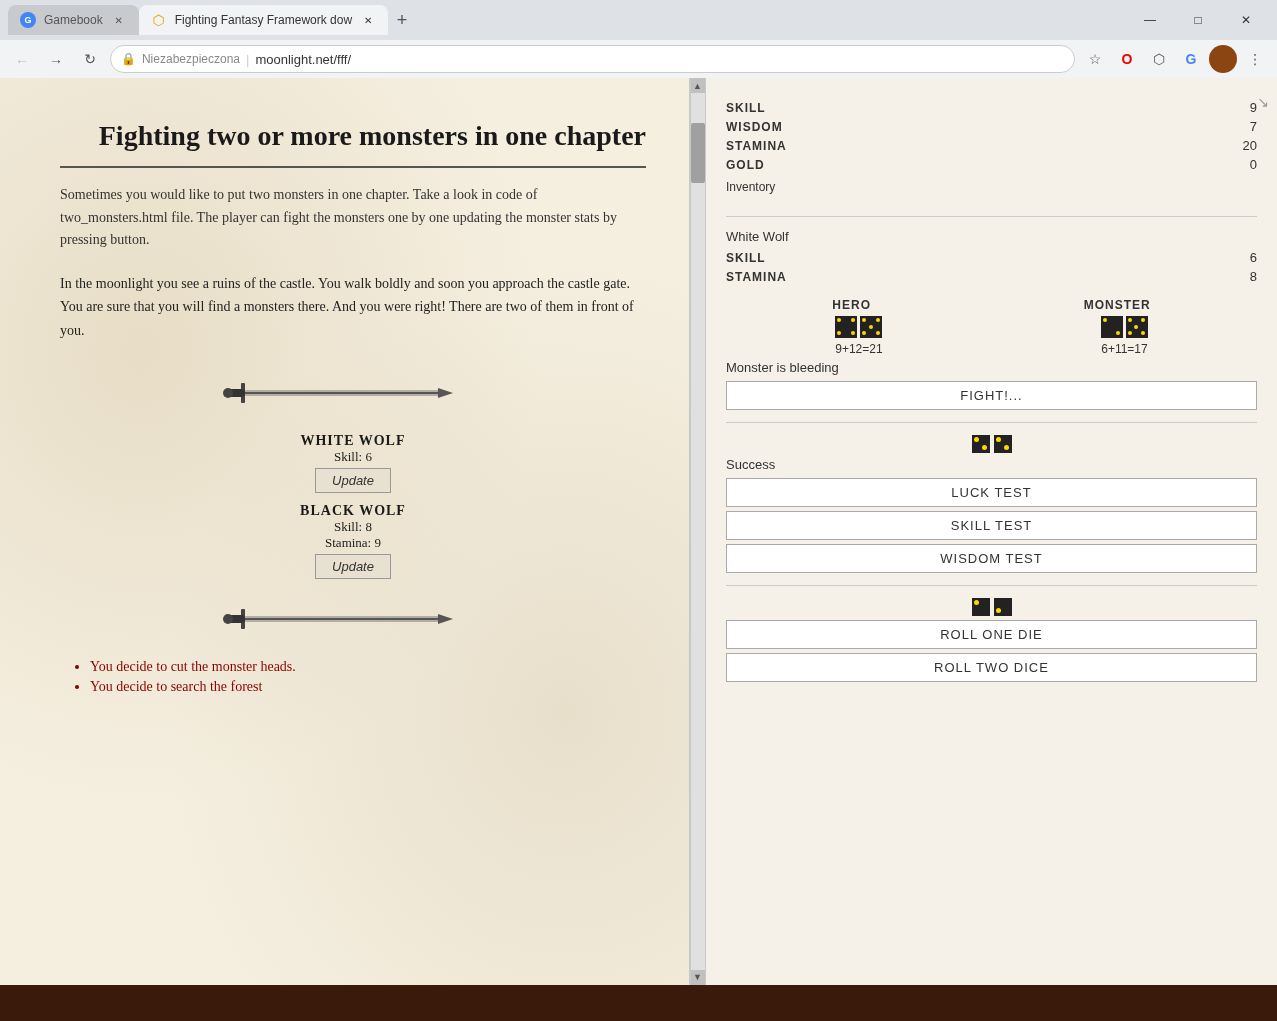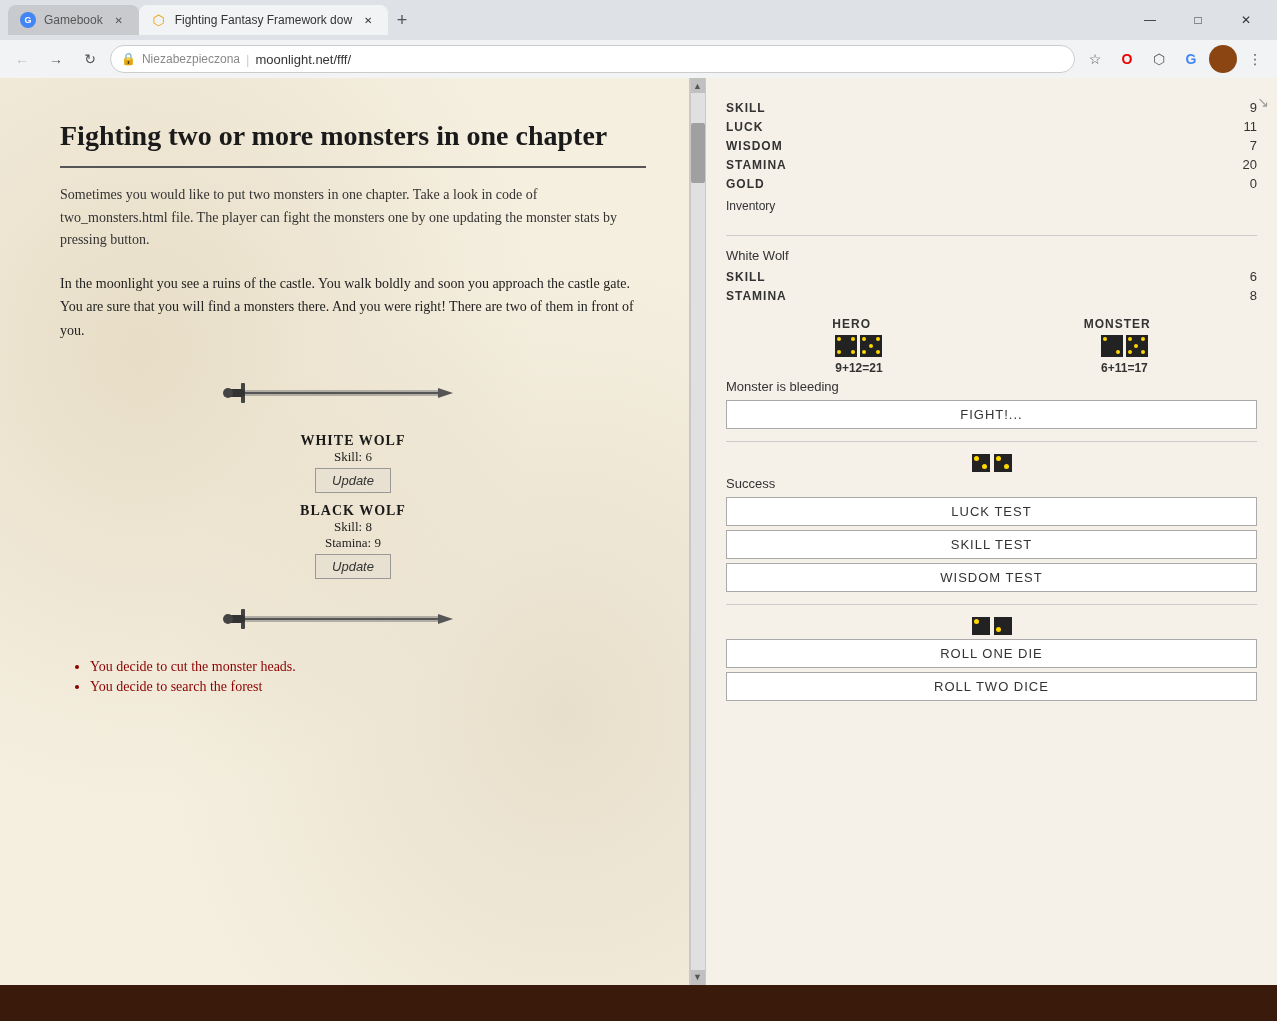--- a/index.html
+++ b/index.html
@@ -203,20 +203,21 @@
     }
 
     .page-title {
       font-size: 28px;
       font-weight: bold;
       color: #1a1a1a;
       margin-bottom: 16px;
       border-bottom: 2px solid #555;
       padding-bottom: 12px;
       line-height: 1.3;
+      text-align: right;
     }
 
     .page-intro {
       font-size: 14px;
       color: #333;
       margin-bottom: 20px;
       line-height: 1.6;
     }
 
     .page-text {
@@ -395,21 +396,20 @@
     .dot.empty {
       background: transparent;
     }
 
     .combat-scores {
       display: flex;
       justify-content: space-around;
       font-size: 12px;
       color: #333;
       margin-bottom: 4px;
-      font-weight: bold;
     }
 
     .status-text {
       font-size: 13px;
       color: #333;
       margin-bottom: 6px;
     }
 
     .action-btn {
       display: block;
@@ -604,24 +604,20 @@
   <div class="stats-panel">
 
     <div class="resize-handle">↘</div>
 
     <div class="stats-table">
       <div class="stat-row">
         <span class="stat-label">SKILL</span>
         <span class="stat-value">9</span>
       </div>
       <div class="stat-row">
-        <span class="stat-label">LUCK</span>
-        <span class="stat-value">11</span>
-      </div>
-      <div class="stat-row">
         <span class="stat-label">WISDOM</span>
         <span class="stat-value">7</span>
       </div>
       <div class="stat-row">
         <span class="stat-label">STAMINA</span>
         <span class="stat-value">20</span>
       </div>
       <div class="stat-row">
         <span class="stat-label">GOLD</span>
         <span class="stat-value">0</span>

